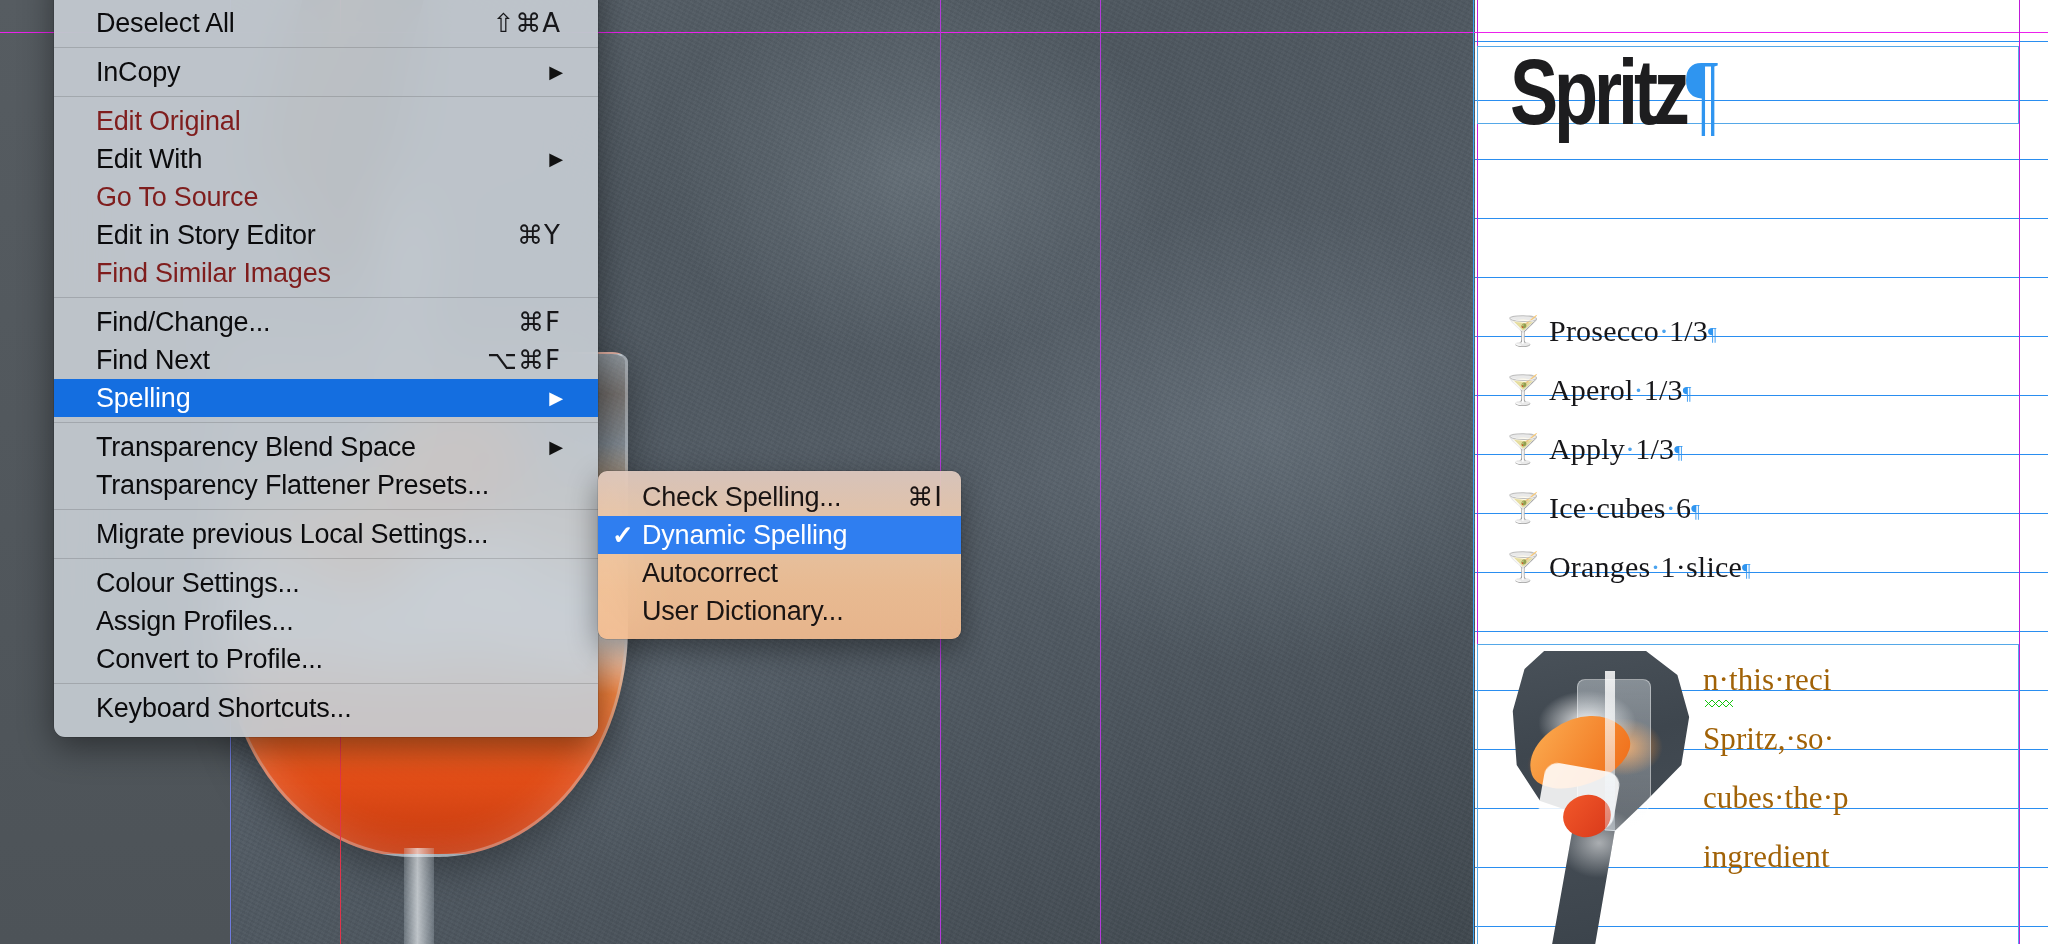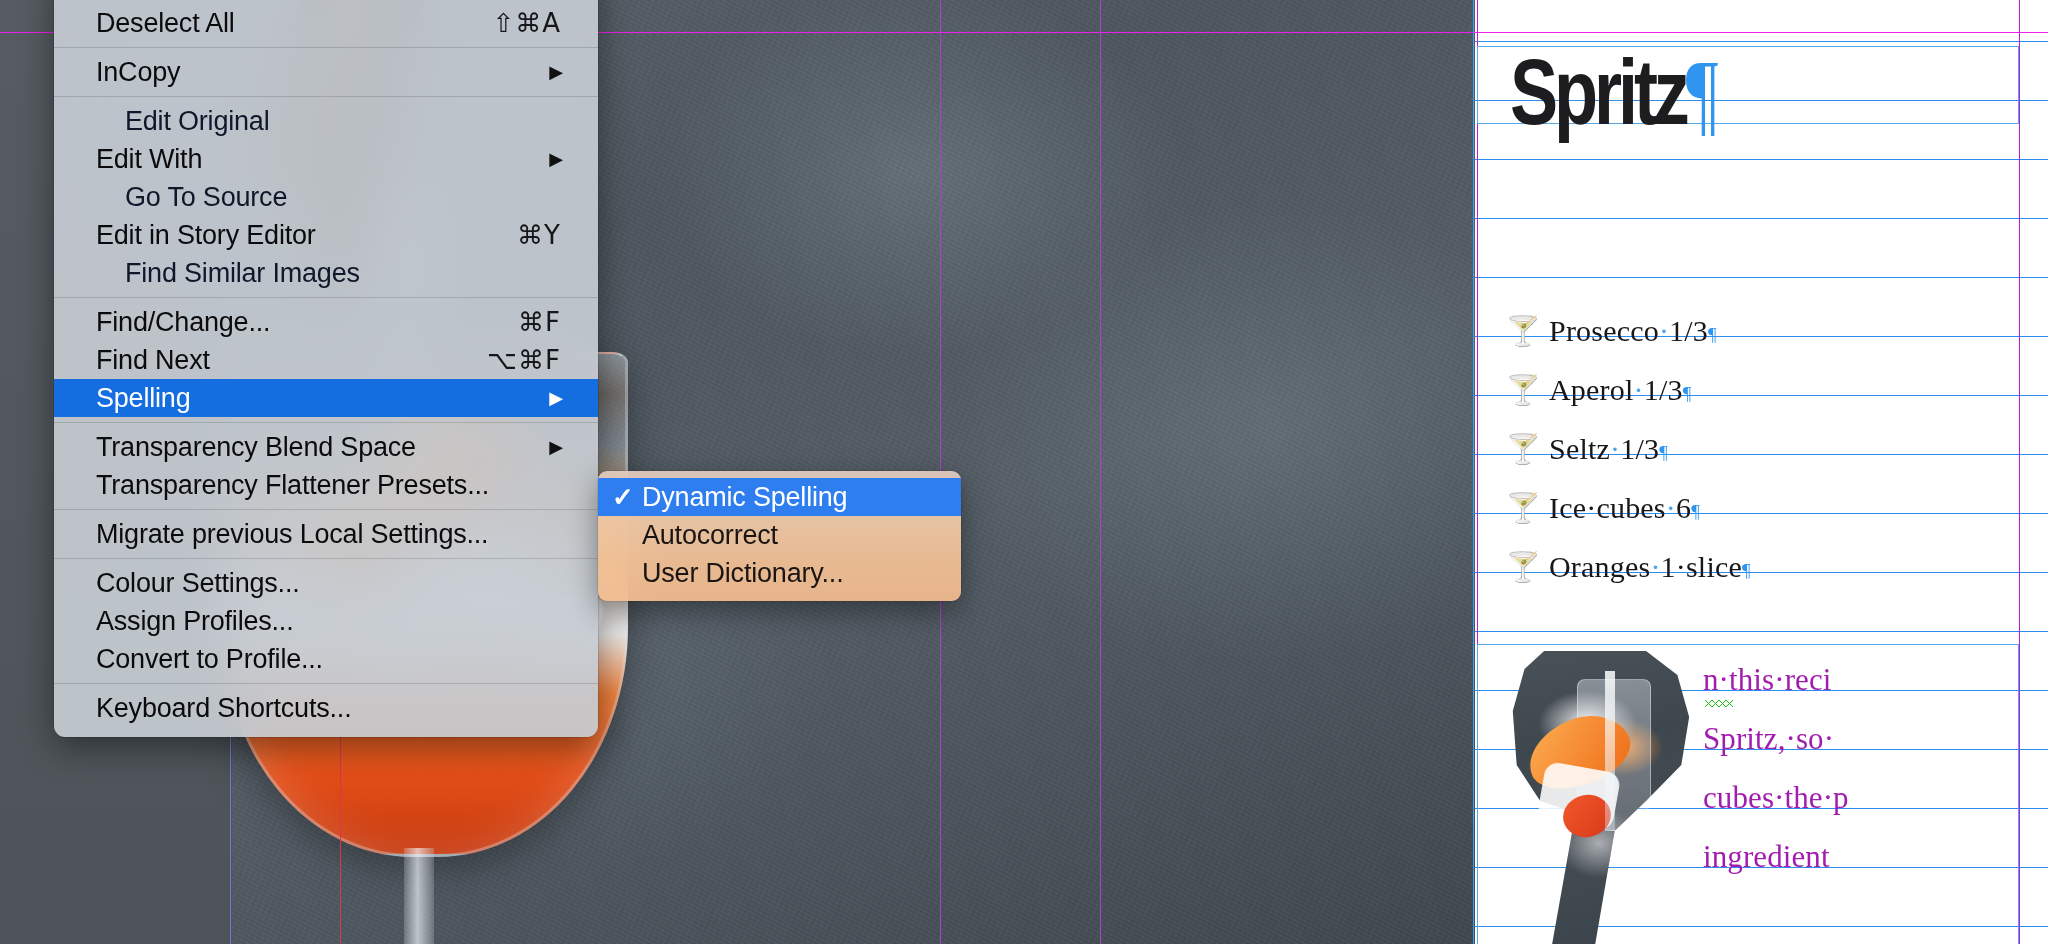--- a/index.html
+++ b/index.html
@@ -288,21 +288,21 @@
     background: linear-gradient(180deg, rgba(255,255,255,.85), rgba(232,242,250,.35));
     filter: blur(.5px);
   }
 
   
   .body-line {
     position: absolute;
     left: 228px;
     font-family: "Liberation Serif", serif;
     font-size: 31px;
-    color: #a21caf;
+    color: #a16207;
     white-space: nowrap;
     letter-spacing: .1px;
   }
   .squiggle {
     position: absolute;
     height: 7px;
     background-image:
       linear-gradient(45deg, transparent 45%, #16c50f 45%, #16c50f 55%, transparent 55%),
       linear-gradient(-45deg, transparent 45%, #16c50f 45%, #16c50f 55%, transparent 55%);
     background-size: 7px 7px;
@@ -341,21 +341,21 @@
     font-family: "DejaVu Sans", sans-serif;
     letter-spacing: 1px;
     padding-right: 4px;
   }
   .menu-item .arrow {
     flex: none;
     font-size: 18px;
     color: #111;
     padding-right: 2px;
   }
-  .menu-item.disabled { color: #0f172a; margin-left: 29px; }
+  .menu-item.disabled { color: #7f1d1d; }
   .menu-item.selected {
     background: #146ee0;
     color: #fff;
   }
   .menu-item.selected .arrow { color: #fff; }
   .menu-sep {
     height: 1px;
     margin: 5px 0;
     background: rgba(0,0,0,0.14);
   }
@@ -473,21 +473,21 @@
       <span class="ing-text"><span>Prosecco</span><span class="dot">·</span><span>1/3</span><span class="pilcrow small">¶</span></span>
     </div>
 
     <div class="ing-row" style="top:367px">
       <span class="ing-bullet">🍸</span>
       <span class="ing-text"><span>Aperol</span><span class="dot">·</span><span>1/3</span><span class="pilcrow small">¶</span></span>
     </div>
 
     <div class="ing-row" style="top:426px">
       <span class="ing-bullet">🍸</span>
-      <span class="ing-text"><span>Seltz</span><span class="dot">·</span><span>1/3</span><span class="pilcrow small">¶</span></span>
+      <span class="ing-text"><span>Apply</span><span class="dot">·</span><span>1/3</span><span class="pilcrow small">¶</span></span>
     </div>
 
     <div class="ing-row" style="top:485px">
       <span class="ing-bullet">🍸</span>
       <span class="ing-text"><span>Ice·cubes</span><span class="dot">·</span><span>6</span><span class="pilcrow small">¶</span></span>
     </div>
 
     <div class="ing-row" style="top:544px">
       <span class="ing-bullet">🍸</span>
       <span class="ing-text"><span>Oranges</span><span class="dot">·</span><span>1·slice</span><span class="pilcrow small">¶</span></span>
@@ -595,20 +595,25 @@
 
     <div class="menu-sep"></div>
 
     <div class="menu-item">
       <span class="label">Keyboard Shortcuts...</span>
     </div>
 
   </div>
 
   <div class="submenu">
+    <div class="sub-item">
+      <span class="check"></span>
+      <span class="slabel">Check Spelling...</span>
+      <span class="sshortcut">⌘I</span>
+    </div>
     <div class="sub-item selected">
       <span class="check">✓</span>
       <span class="slabel">Dynamic Spelling</span>
       <span class="sshortcut"></span>
     </div>
     <div class="sub-item">
       <span class="check"></span>
       <span class="slabel">Autocorrect</span>
       <span class="sshortcut"></span>
     </div>

